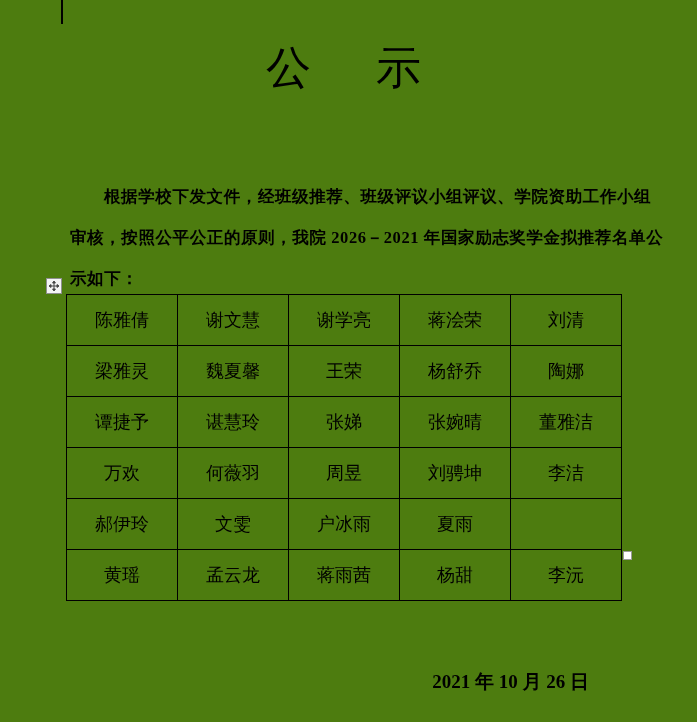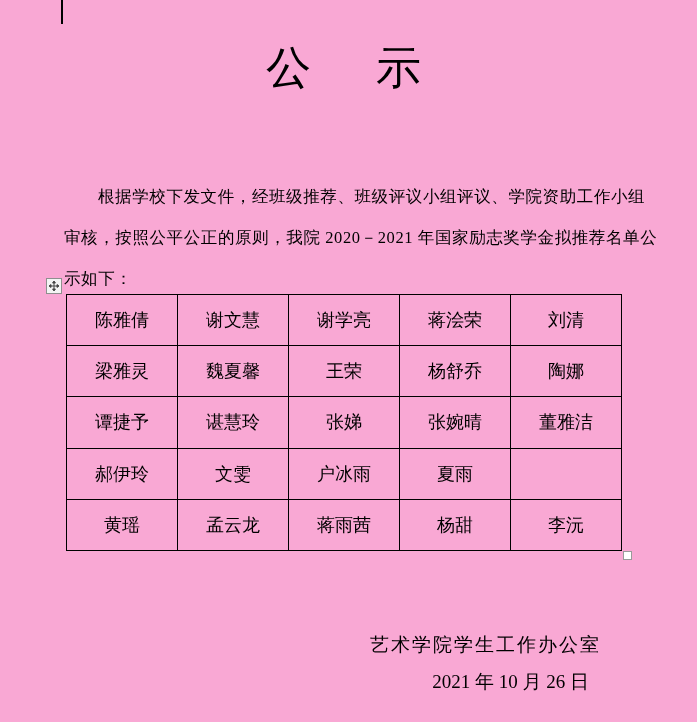--- a/index.html
+++ b/index.html
@@ -4,21 +4,21 @@
 <style>
   html, body {
     margin: 0;
     padding: 0;
     background: #ffffff;
   }
   .page {
     position: relative;
     width: 697px;
     height: 722px;
-    background: #f9a8d4;
+    background: #4d7c0f;
     color: #000000;
     font-family: "Liberation Serif", "DejaVu Serif", serif;
     overflow: hidden;
   }
   .caret {
     position: absolute;
     left: 61px;
     top: 0;
     width: 2px;
     height: 24px;
@@ -31,25 +31,26 @@
     width: 100%;
     margin: 0;
     text-align: center;
     font-size: 45px;
     font-weight: 500;
     letter-spacing: 10px;
     white-space: pre;
   }
   .para {
     position: absolute;
-    left: 64px;
+    left: 70px;
     top: 176px;
     width: 565px;
     font-size: 16.5px;
     letter-spacing: 0.6px;
+    font-weight: bold;
   }
   .para .pline {
     height: 41px;
     line-height: 41px;
     white-space: nowrap;
   }
   .para .indent {
     text-indent: 34px;
   }
   .move-handle {
@@ -100,36 +101,36 @@
     right: 96px;
     font-size: 19px;
     letter-spacing: 2px;
     white-space: pre;
   }
   .footer-date {
     position: absolute;
     top: 669px;
     right: 108px;
     font-size: 19px;
-    font-weight: normal;
+    font-weight: bold;
     white-space: pre;
   }
 </style>
 </head>
 <body>
 
 <div class="page">
 
   <div class="caret"></div>
 
   <h1 class="doc-title">公　示</h1>
 
   <div class="para">
     <div class="pline indent">根据学校下发文件，经班级推荐、班级评议小组评议、学院资助工作小组</div>
-    <div class="pline">审核，按照公平公正的原则，我院 2020－2021 年国家励志奖学金拟推荐名单公</div>
+    <div class="pline">审核，按照公平公正的原则，我院 2026－2021 年国家励志奖学金拟推荐名单公</div>
     <div class="pline">示如下：</div>
   </div>
 
   <div class="move-handle">
     <span style="display:flex;">
       <svg width="10" height="10" viewBox="0 0 10 10">
         <g stroke="#444444" stroke-width="1" fill="#444444">
           <line x1="5" y1="1" x2="5" y2="9"></line>
           <line x1="1" y1="5" x2="9" y2="5"></line>
           <polygon points="5,0 3.6,2 6.4,2"></polygon>
@@ -158,35 +159,41 @@
           <td>陶娜</td>
         </tr>
         <tr>
           <td>谭捷予</td>
           <td>谌慧玲</td>
           <td>张娣</td>
           <td>张婉晴</td>
           <td>董雅洁</td>
         </tr>
         <tr>
+          <td>万欢</td>
+          <td>何薇羽</td>
+          <td>周昱</td>
+          <td>刘骋坤</td>
+          <td>李洁</td>
+        </tr>
+        <tr>
           <td>郝伊玲</td>
           <td>文雯</td>
           <td>户冰雨</td>
           <td>夏雨</td>
           <td></td>
         </tr>
         <tr>
           <td>黄瑶</td>
           <td>孟云龙</td>
           <td>蒋雨茜</td>
           <td>杨甜</td>
           <td>李沅</td>
         </tr>
       </tbody>
   </table>
 
   <div class="resize-handle"></div>
 
-  <div class="footer-org">艺术学院学生工作办公室</div>
 
   <div class="footer-date">2021 年 10 月 26 日</div>
 
 </div>
 
 </body></html>

